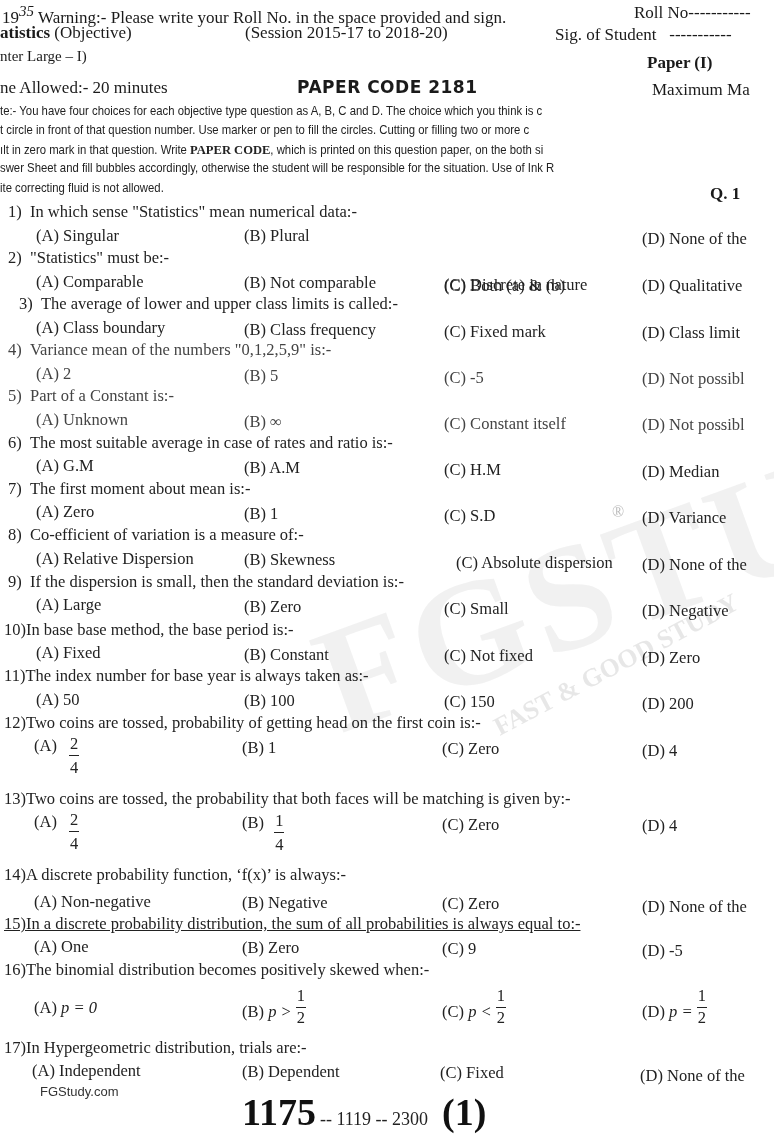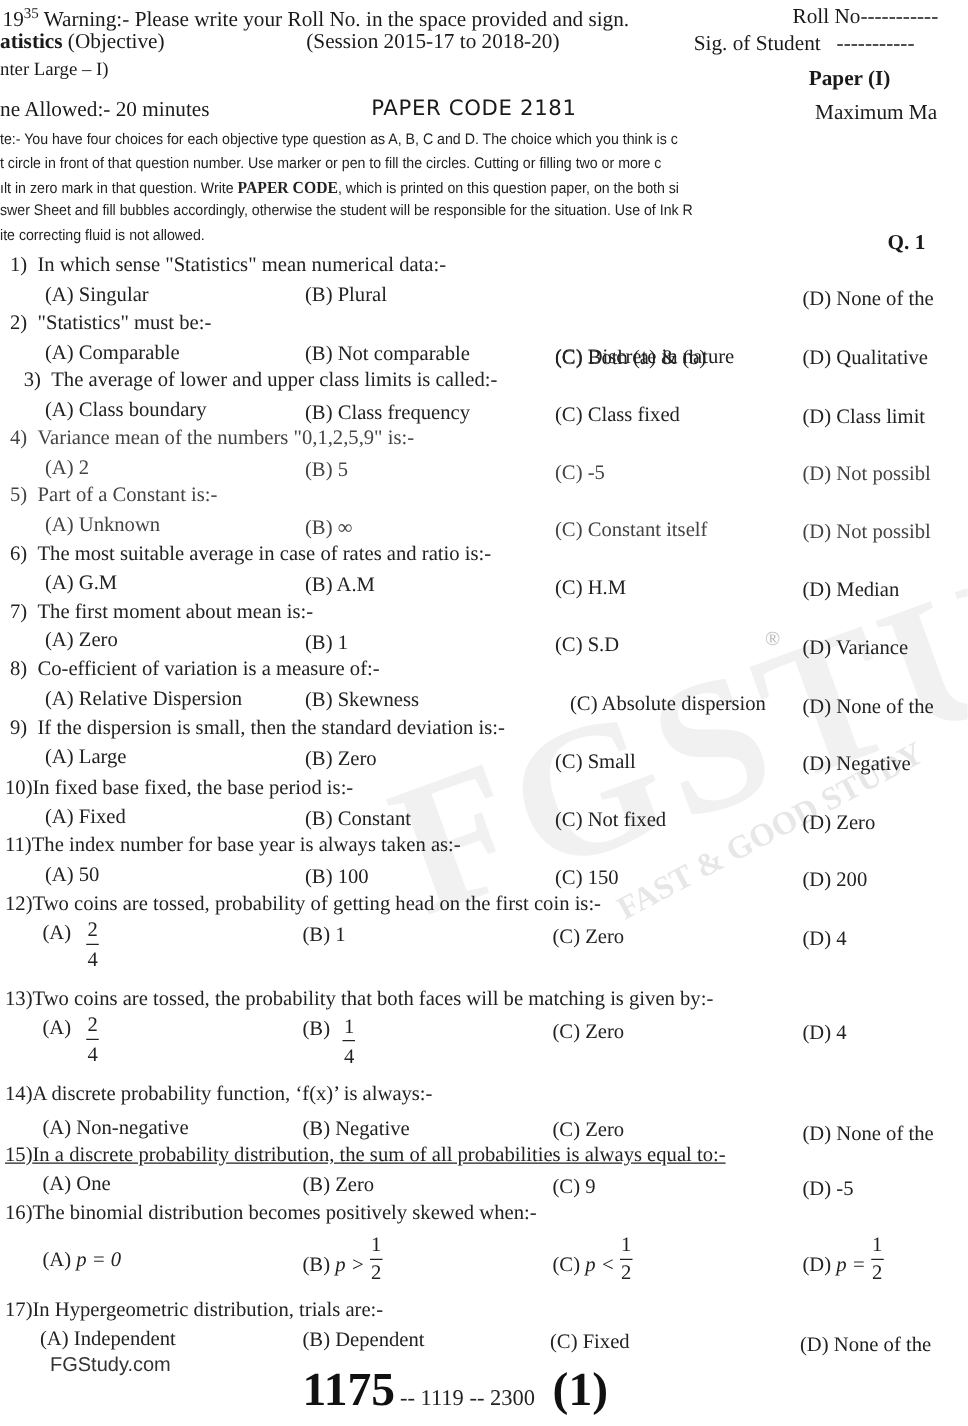--- a/index.html
+++ b/index.html
@@ -3,47 +3,47 @@
 <meta charset="utf-8">
 <style>
   html, body { margin:0; padding:0; background:#ffffff; }
   body {
     width:774px; height:1141px; overflow:hidden; position:relative;
     font-family:"Liberation Serif", serif; color:#1a1a1a;
   }
   .abs { position:absolute; white-space:nowrap; }
   .hdr { font-size:17px; }
   .bold { font-weight:bold; }
-  .paper-code { font-family:"DejaVu Sans", sans-serif; font-weight:normal; font-size:17px; letter-spacing:0.5px; }
+  .paper-code { font-family:"DejaVu Sans", sans-serif; font-weight:bold; font-size:17px; letter-spacing:0.5px; }
   .note { font-family:"Liberation Sans", sans-serif; font-size:12.2px; color:#222; transform:scaleX(0.93); transform-origin:left top; }
   .q { font-size:16.5px; color:#222; }
   .opt { font-size:16.5px; color:#222; }
   .faded { color:#444; }
   .frac { display:inline-block; vertical-align:middle; text-align:center; line-height:1; position:relative; }
   .frac .num { display:block; padding:0 1px; }
   .frac .bar { display:block; border-top:1px solid #222; margin:2px 0; }
   .frac .den { display:block; }
   .italic { font-style:italic; }
   .footer-big { font-family:"Liberation Serif", serif; font-weight:bold; font-size:38px; color:#111; }
   .footer-small { font-family:"Liberation Serif", serif; font-size:18px; color:#222; }
-  .site { font-family:"Liberation Sans", sans-serif; font-size:16px; color:#333; }
+  .site { font-family:"Liberation Sans", sans-serif; font-size:13px; color:#333; }
   .watermark { position:absolute; pointer-events:none; color:#d8d8d8; font-family:"Liberation Serif", serif; }
   .wm1 { font-size:150px; font-weight:bold; left:300px; top:470px; transform:rotate(-20deg); opacity:0.35; letter-spacing:6px; }
   .wm2 { font-size:26px; font-weight:bold; left:480px; top:650px; transform:rotate(-28deg); opacity:0.6; }
   .reg { font-size:16px; color:#bbb; }
 </style>
 </head>
 <body>
 
 <div class="watermark wm1">FGSTUDY</div>
 <div class="watermark wm2">FAST &amp; GOOD STUDY</div>
 <div class="abs reg" style="left:612px;top:503px;">®</div>
 
 <div class="abs hdr" style="left:2px;top:3px;">
-  <span>19</span><sup style="font-size:12px;">35</sup>
+  <span>19</span><sup style="font-size:15px;font-style:italic;">35</sup>
   <span>Warning:- Please write your Roll No. in the space provided and sign.</span>
 </div>
 <div class="abs hdr" style="left:634px;top:3px;">
   <span>Roll No</span><span>-----------</span>
 </div>
 
 <div class="abs hdr" style="left:0px;top:23px;">
   <span class="bold">atistics</span>
   <span>(Objective)</span>
 </div>
@@ -76,21 +76,21 @@
 
 <div class="abs q" style="left:8px;top:248px;"><span>2)</span>&nbsp;&nbsp;<span>"Statistics" must be:-</span></div>
 <div class="abs opt" style="left:36px;top:272px;">(A) Comparable</div>
 <div class="abs opt" style="left:244px;top:273px;">(B) Not comparable</div>
 <div class="abs opt" style="left:444px;top:275px;">(C) Discrete in nature</div>
 <div class="abs opt" style="left:642px;top:276px;">(D)  Qualitative</div>
 
 <div class="abs q" style="left:8px;top:294px;margin-left:11px;"><span>3)</span>&nbsp;&nbsp;<span>The average of lower and upper class limits is called:-</span></div>
 <div class="abs opt" style="left:36px;top:318px;">(A) Class boundary</div>
 <div class="abs opt" style="left:244px;top:320px;">(B) Class frequency</div>
-<div class="abs opt" style="left:444px;top:322px;">(C) Class fixed</div>
+<div class="abs opt" style="left:444px;top:322px;">(C) Fixed mark</div>
 <div class="abs opt" style="left:642px;top:323px;">(D)  Class limit</div>
 
 <div class="abs q faded" style="left:8px;top:340px;"><span>4)</span>&nbsp;&nbsp;<span>Variance mean of the numbers "0,1,2,5,9" is:-</span></div>
 <div class="abs opt faded" style="left:36px;top:364px;">(A) 2</div>
 <div class="abs opt faded" style="left:244px;top:366px;">(B) 5</div>
 <div class="abs opt faded" style="left:444px;top:368px;">(C) -5</div>
 <div class="abs opt faded" style="left:642px;top:369px;">(D)  Not possibl</div>
 
 <div class="abs q faded" style="left:8px;top:386px;"><span>5)</span>&nbsp;&nbsp;<span>Part of a Constant is:-</span></div>
 <div class="abs opt faded" style="left:36px;top:410px;">(A) Unknown</div>
@@ -115,21 +115,21 @@
 <div class="abs opt" style="left:244px;top:550px;">(B) Skewness</div>
 <div class="abs opt" style="left:456px;top:553px;text-align:center;">(C) Absolute dispersion</div>
 <div class="abs opt" style="left:642px;top:555px;">(D)  None of the</div>
 
 <div class="abs q" style="left:8px;top:572px;"><span>9)</span>&nbsp;&nbsp;<span>If the dispersion is small, then the standard deviation is:-</span></div>
 <div class="abs opt" style="left:36px;top:595px;">(A) Large</div>
 <div class="abs opt" style="left:244px;top:597px;">(B) Zero</div>
 <div class="abs opt" style="left:444px;top:599px;">(C) Small</div>
 <div class="abs opt" style="left:642px;top:601px;">(D)  Negative</div>
 
-<div class="abs q" style="left:4px;top:620px;"><span>10)</span><span>In fixed base fixed, the base period is:-</span></div>
+<div class="abs q" style="left:4px;top:620px;"><span>10)</span><span>In base base method, the base period is:-</span></div>
 <div class="abs opt" style="left:36px;top:643px;">(A)  Fixed</div>
 <div class="abs opt" style="left:244px;top:645px;">(B)  Constant</div>
 <div class="abs opt" style="left:444px;top:646px;">(C) Not fixed</div>
 <div class="abs opt" style="left:642px;top:648px;">(D)  Zero</div>
 
 <div class="abs q" style="left:4px;top:666px;"><span>11)</span><span>The index number for base year is always taken as:-</span></div>
 <div class="abs opt" style="left:36px;top:690px;">(A)  50</div>
 <div class="abs opt" style="left:244px;top:691px;">(B) 100</div>
 <div class="abs opt" style="left:444px;top:692px;">(C) 150</div>
 <div class="abs opt" style="left:642px;top:694px;">(D)  200</div>

